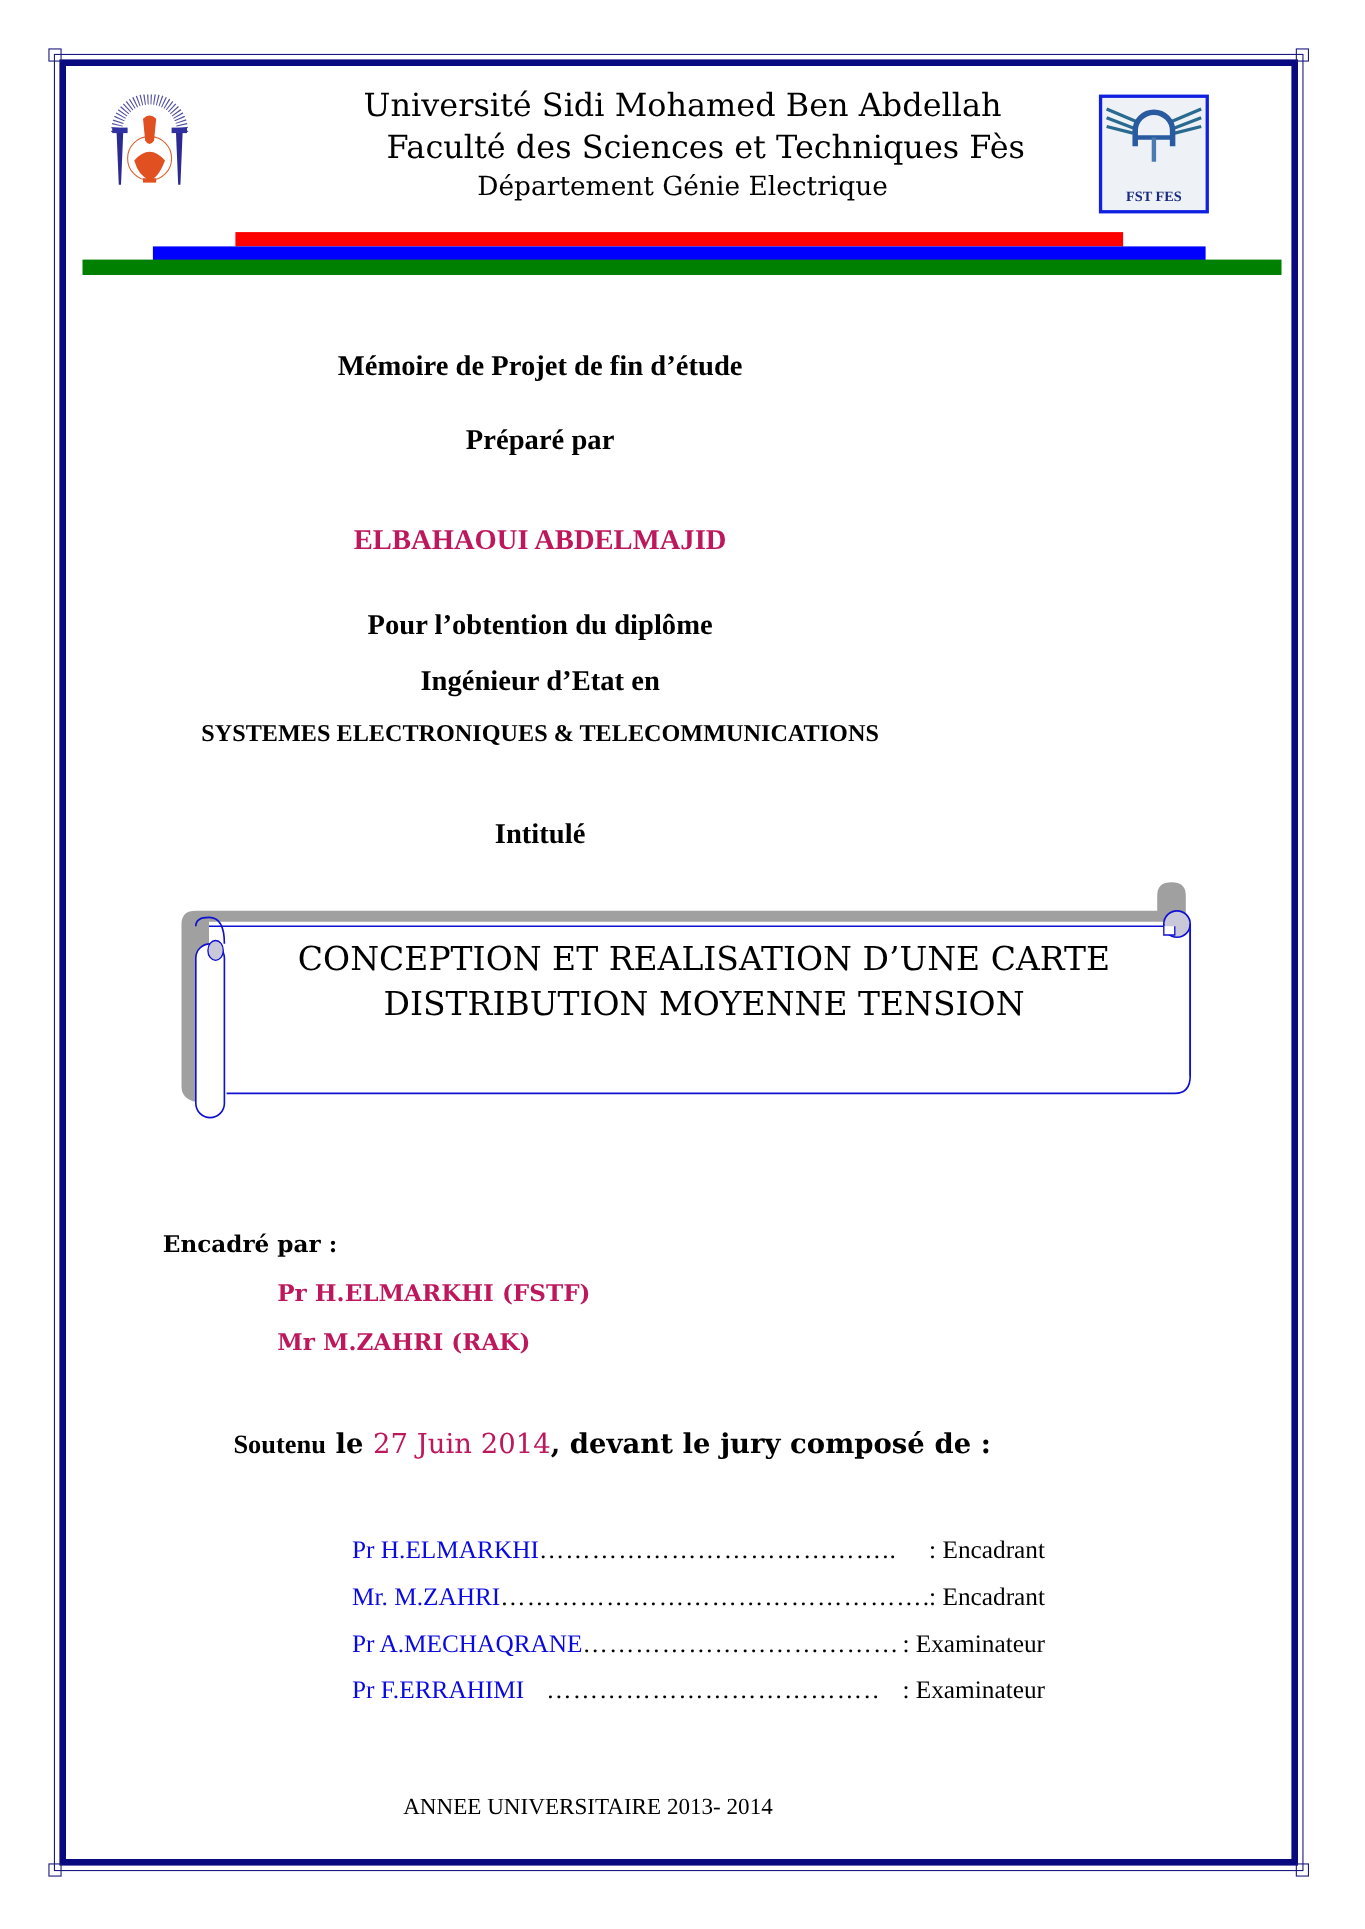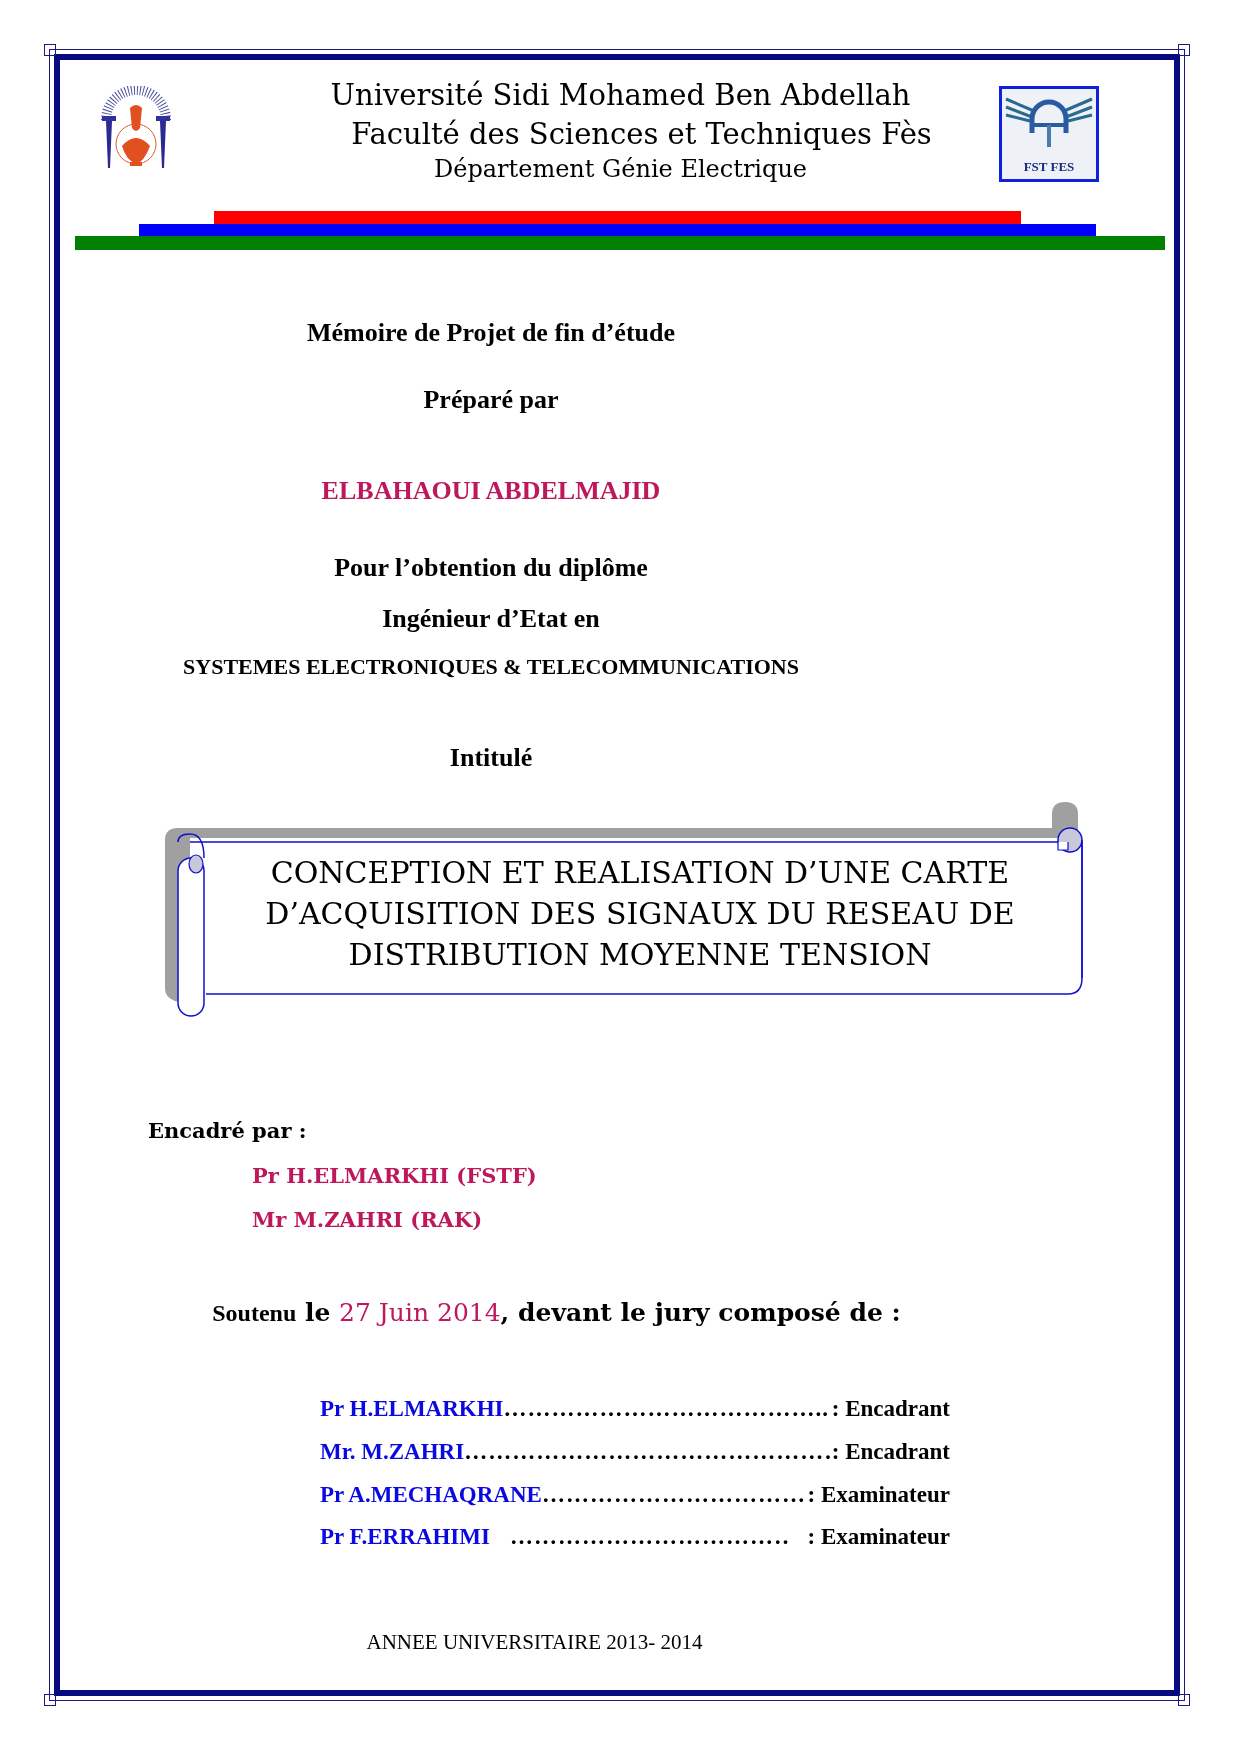--- a/index.html
+++ b/index.html
@@ -12,21 +12,21 @@
   
   .hdr { left:0; width:1241px; text-align:center; font-family:"DejaVu Serif", serif; }
   .hdr1 { top:78px; font-size:29px; }
   .hdr2 { top:117px; font-size:29px;padding-left:21px; }
   .hdr3 { top:155px; font-size:24px; }
   .bar { height:13px; }
   
   .ctr { left:0; width:982px; text-align:center; font-weight:bold; }
   .tnr { font-family:"Liberation Serif", serif; }
   .scroll-title { font-family:"DejaVu Serif", serif; font-size:30px; line-height:41px; text-align:center; }
-  .jury-row { left:320px; width:630px; font-weight:bold; font-size:23px; display:flex; justify-content:space-between; white-space:nowrap; overflow:hidden; }
+  .jury-row { left:320px; width:630px; font-weight:normal; font-size:23px; display:flex; justify-content:space-between; white-space:nowrap; overflow:hidden; }
   .jury-name { color:#0a0ae0; }
   .dots { flex:1; overflow:hidden; letter-spacing:1px; }
   .red { color:#be185d; }
 </style>
 </head>
 <body>
 
 <div class="abs border-outer"></div>
 <div class="abs border-thick"></div>
 <div class="abs corner" style="left:44px;top:44px;"></div>
@@ -41,21 +41,21 @@
     <rect x="56" y="30" width="14" height="5" fill="#3030a0"></rect>
     <path d="M6 35 L12 35 L10 82 L8 82 Z" fill="#2a2a90"></path>
     <path d="M60 35 L66 35 L64 82 L62 82 Z" fill="#2a2a90"></path>
     <circle cx="36" cy="58" r="20" fill="#fff" stroke="#e06030" stroke-width="1"></circle>
     <path d="M30 22 q6 -6 12 0 l-2 20 q-4 6 -8 0 z" fill="#e05020"></path>
     <path d="M22 60 q14 -16 28 0 q-6 16 -14 18 q-10 -4 -14 -18z" fill="#e05020"></path>
     <rect x="30" y="76" width="12" height="4" fill="#e05020"></rect>
   </svg>
 </div>
 
-<div class="abs" style="left:999px;top:86px;width:100px;height:96px;border:3px solid #1020e0;box-sizing:border-box;background:#eef2f6;">
+<div class="abs" style="left:999px;top:86px;width:100px;height:108px;border:3px solid #1020e0;box-sizing:border-box;background:#eef2f6;">
   <svg width="94" height="60" viewBox="0 0 94 60" style="position:absolute;left:0;top:0;">
     <path d="M4 10 L32 22 M4 18 L30 28 M4 26 L28 32" stroke="#2a6a90" stroke-width="3"></path>
     <path d="M90 10 L62 22 M90 18 L64 28 M90 26 L66 32" stroke="#2a6a90" stroke-width="3"></path>
     <path d="M30 44 L30 30 A17 17 0 0 1 64 30 L64 44" fill="none" stroke="#2a5aa0" stroke-width="5"></path>
     <line x1="30" y1="36" x2="64" y2="36" stroke="#2a5aa0" stroke-width="4"></line>
     <line x1="47" y1="36" x2="47" y2="58" stroke="#4a7ab0" stroke-width="4"></line>
   </svg>
   <div style="position:absolute;left:0;bottom:4px;width:100%;text-align:center;font-family:'Liberation Serif',serif;font-weight:bold;font-size:13px;color:#1a2a80;">FST FES</div>
 </div>
 
@@ -85,21 +85,20 @@
     <rect x="18" y="60" width="26" height="158" rx="13" fill="#ffffff" stroke="#1010d0" stroke-width="1.5"></rect>
     <path d="M18 44 Q18 36 30 36 Q44 36 44 60" fill="none" stroke="#1010d0" stroke-width="1.5"></path>
     <ellipse cx="36" cy="66" rx="7" ry="9" fill="#c8c8d8" stroke="#1010d0" stroke-width="1.2"></ellipse>
 
     <circle cx="910" cy="42" r="12" fill="#c8c8d8" stroke="#1010d0" stroke-width="1.5"></circle>
     <path d="M898 44 L898 52 L908 52 L908 44" fill="#fff" stroke="#1010d0" stroke-width="1.2"></path>
     <line x1="922" y1="42" x2="922" y2="180" stroke="#1010d0" stroke-width="1.5"></line>
   </svg>
   <div class="abs scroll-title" style="left:50px;top:54px;width:860px;">
     <div>CONCEPTION ET REALISATION D’UNE CARTE</div>
-    <div>D’ACQUISITION DES SIGNAUX DU RESEAU DE</div>
     <div>DISTRIBUTION MOYENNE TENSION</div>
   </div>
 </div>
 
 <div class="abs" style="left:148px;top:1118px;font-family:'DejaVu Serif',serif;font-weight:bold;font-size:21px;">Encadré par :</div>
 <div class="abs red" style="left:252px;top:1163px;font-family:'DejaVu Serif',serif;font-weight:bold;font-size:21px;">Pr H.ELMARKHI (FSTF)</div>
 <div class="abs red" style="left:252px;top:1207px;font-family:'DejaVu Serif',serif;font-weight:bold;font-size:21px;">Mr M.ZAHRI (RAK)</div>
 
 <div class="abs" style="left:0;width:1073px;top:1298px;text-align:center;font-family:'DejaVu Serif',serif;font-weight:bold;font-size:25px;white-space:nowrap;padding-left:20px;">
   <span style="font-family:'Liberation Serif',serif;font-size:24px;">Soutenu</span><span> le </span><span class="red" style="font-weight:normal;">27 Juin 2014</span><span>, devant le jury composé de :</span>

